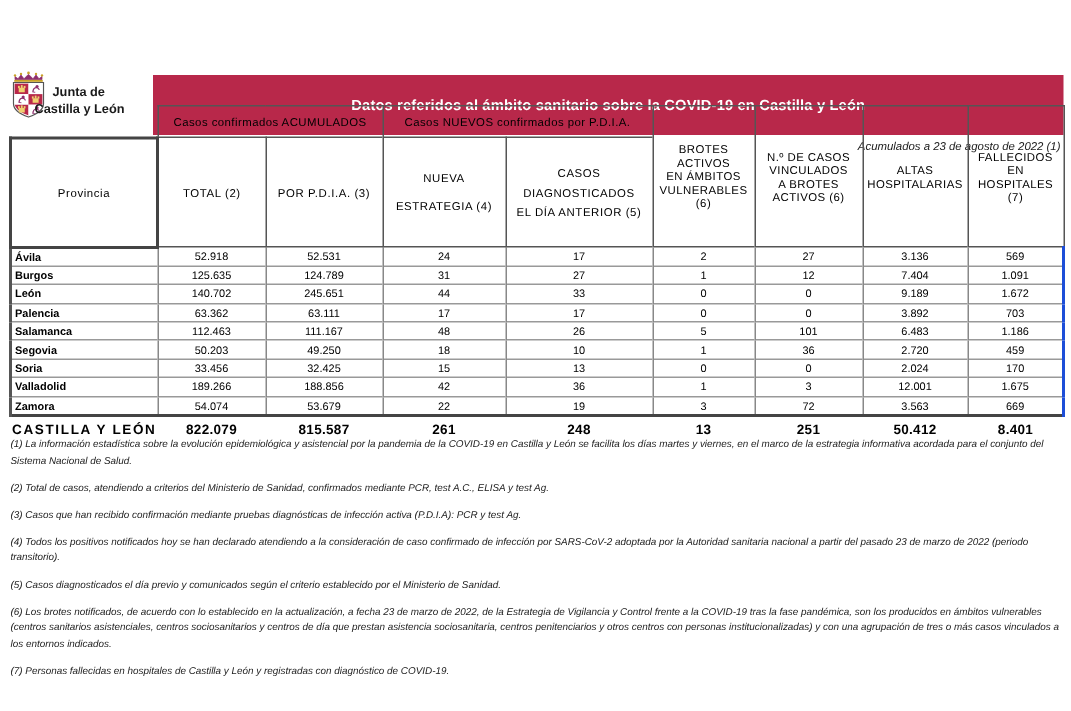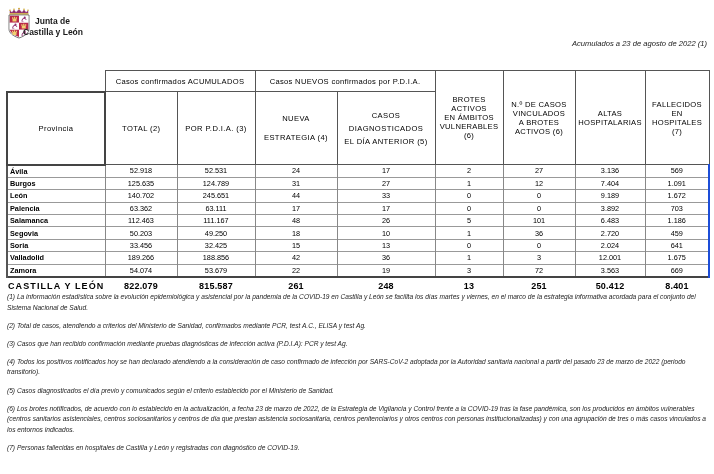--- a/index.html
+++ b/index.html
@@ -13,20 +13,21 @@
     overflow: hidden;
     font-family: "Liberation Sans", sans-serif;
     color: #000000;
     position: relative;
   }
 
   
   .page-header {
     position: relative;
     height: 52px;
+    margin-top: 40px;
   }
   .logo {
     position: absolute;
     left: 6px;
     top: 4px;
     width: 92px;
     height: 48px;
     display: flex;
     align-items: flex-start;
   }
@@ -61,21 +62,21 @@
   .title-band .title-text {
     color: #ffffff;
     font-size: 9.8px;
     font-weight: bold;
     letter-spacing: 0.1px;
   }
 
   .accum-date {
     position: absolute;
     right: 7px;
-    top: 39px;
+    top: 53px;
     font-size: 7.6px;
     font-style: italic;
     color: #1a1a1a;
   }
 
   
   .tbl-wrap {
     position: absolute;
     left: 6px;
     top: 70px;
@@ -218,20 +219,23 @@
                  C39 52.9 37.7 52.1 36.3 52.1 C34.3 52.1 32.8 54.1 32.8 56.9 L35 56.9 L35 58.1 Z"></path>
         <circle cx="37.4" cy="49.8" r="2.1"></circle>
       </g>
     </svg>
     <div class="logo-text">
       <span>Junta de</span>
       <span class="l2">Castilla y León</span>
     </div>
   </div>
 
+  <div class="title-band">
+    <span class="title-text">Datos referidos al ámbito sanitario sobre la COVID-19 en Castilla y León</span>
+  </div>
 
   <div class="accum-date">Acumulados a 23 de agosto de 2022 (1)</div>
 </div>
 
 <div class="tbl-wrap">
 <table class="data">
   <colgroup>
     <col style="width:98px">
     <col style="width:72px">
     <col style="width:78px">
@@ -359,21 +363,21 @@
         </tr>
         <tr class="row">
           <td class="prov">Soria</td>
           <td>33.456</td>
           <td>32.425</td>
           <td>15</td>
           <td>13</td>
           <td>0</td>
           <td>0</td>
           <td>2.024</td>
-          <td class="last">641</td>
+          <td class="last">170</td>
         </tr>
         <tr class="row">
           <td class="prov">Valladolid</td>
           <td>189.266</td>
           <td>188.856</td>
           <td>42</td>
           <td>36</td>
           <td>1</td>
           <td>3</td>
           <td>12.001</td>

